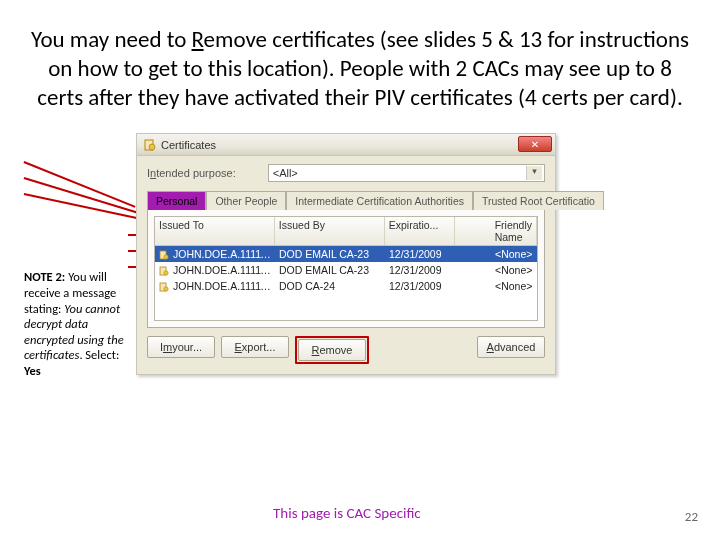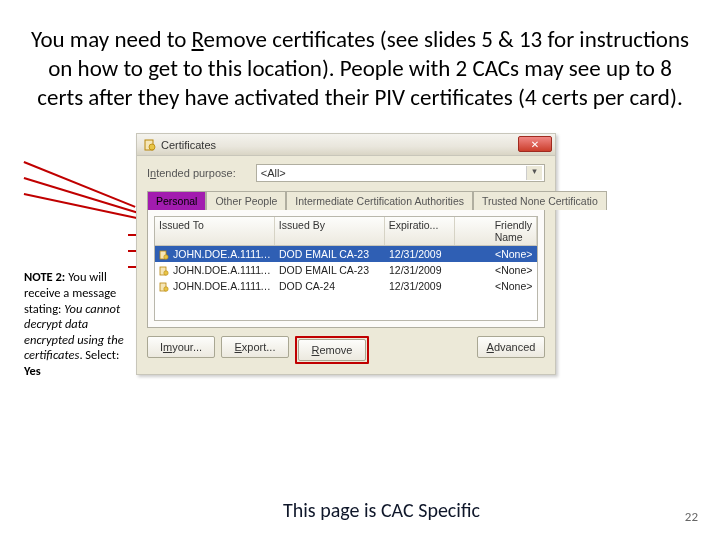--- a/index.html
+++ b/index.html
@@ -51,23 +51,22 @@
     right: 22px;
     bottom: 16px;
     font-size: 13px;
     color: #666;
   }
 
   .specific {
     position: absolute;
     left: 273px;
     bottom: 18px;
-    font-size: 20px;
-    color: #0f172a;
-    margin-left: 10px;
+    font-size: 15px;
+    color: #a21caf;
   }
 
   
   .arrows {
     position: absolute;
     left: 24px;
     top: 38px;
   }
   .arrow {
     width: 130px;
@@ -151,20 +150,21 @@
   .purpose-row .u { text-decoration: underline; }
   .combo {
     flex: 1;
     height: 18px;
     border: 1px solid #b0aea0;
     background: #fff;
     display: flex; align-items: center;
     padding: 0 4px;
     position: relative;
     color: #333;
+    margin-left: 12px;
   }
   .combo::after {
     content: "▾";
     position: absolute;
     right: 2px; top: 1px;
     width: 15px; height: 14px;
     background: #ECE9D8;
     border-left: 1px solid #ccc;
     text-align: center;
     font-size: 9px;
@@ -333,21 +333,21 @@
         <label><span>I</span><span class="u">n</span><span>tended purpose:</span></label>
         <div class="combo">
           <span>&lt;All&gt;</span>
         </div>
       </div>
 
       <div class="tabs">
         <div class="tab active">Personal</div>
         <div class="tab">Other People</div>
         <div class="tab">Intermediate Certification Authorities</div>
-        <div class="tab">Trusted None Certificatio</div>
+        <div class="tab">Trusted Root Certificatio</div>
       </div>
 
       <div class="listpanel">
         <div class="listview">
           <div class="lv-head">
             <div class="c1">Issued To</div>
             <div class="c2">Issued By</div>
             <div class="c3">Expiratio...</div>
             <div class="c4">Friendly Name</div>
           </div>

